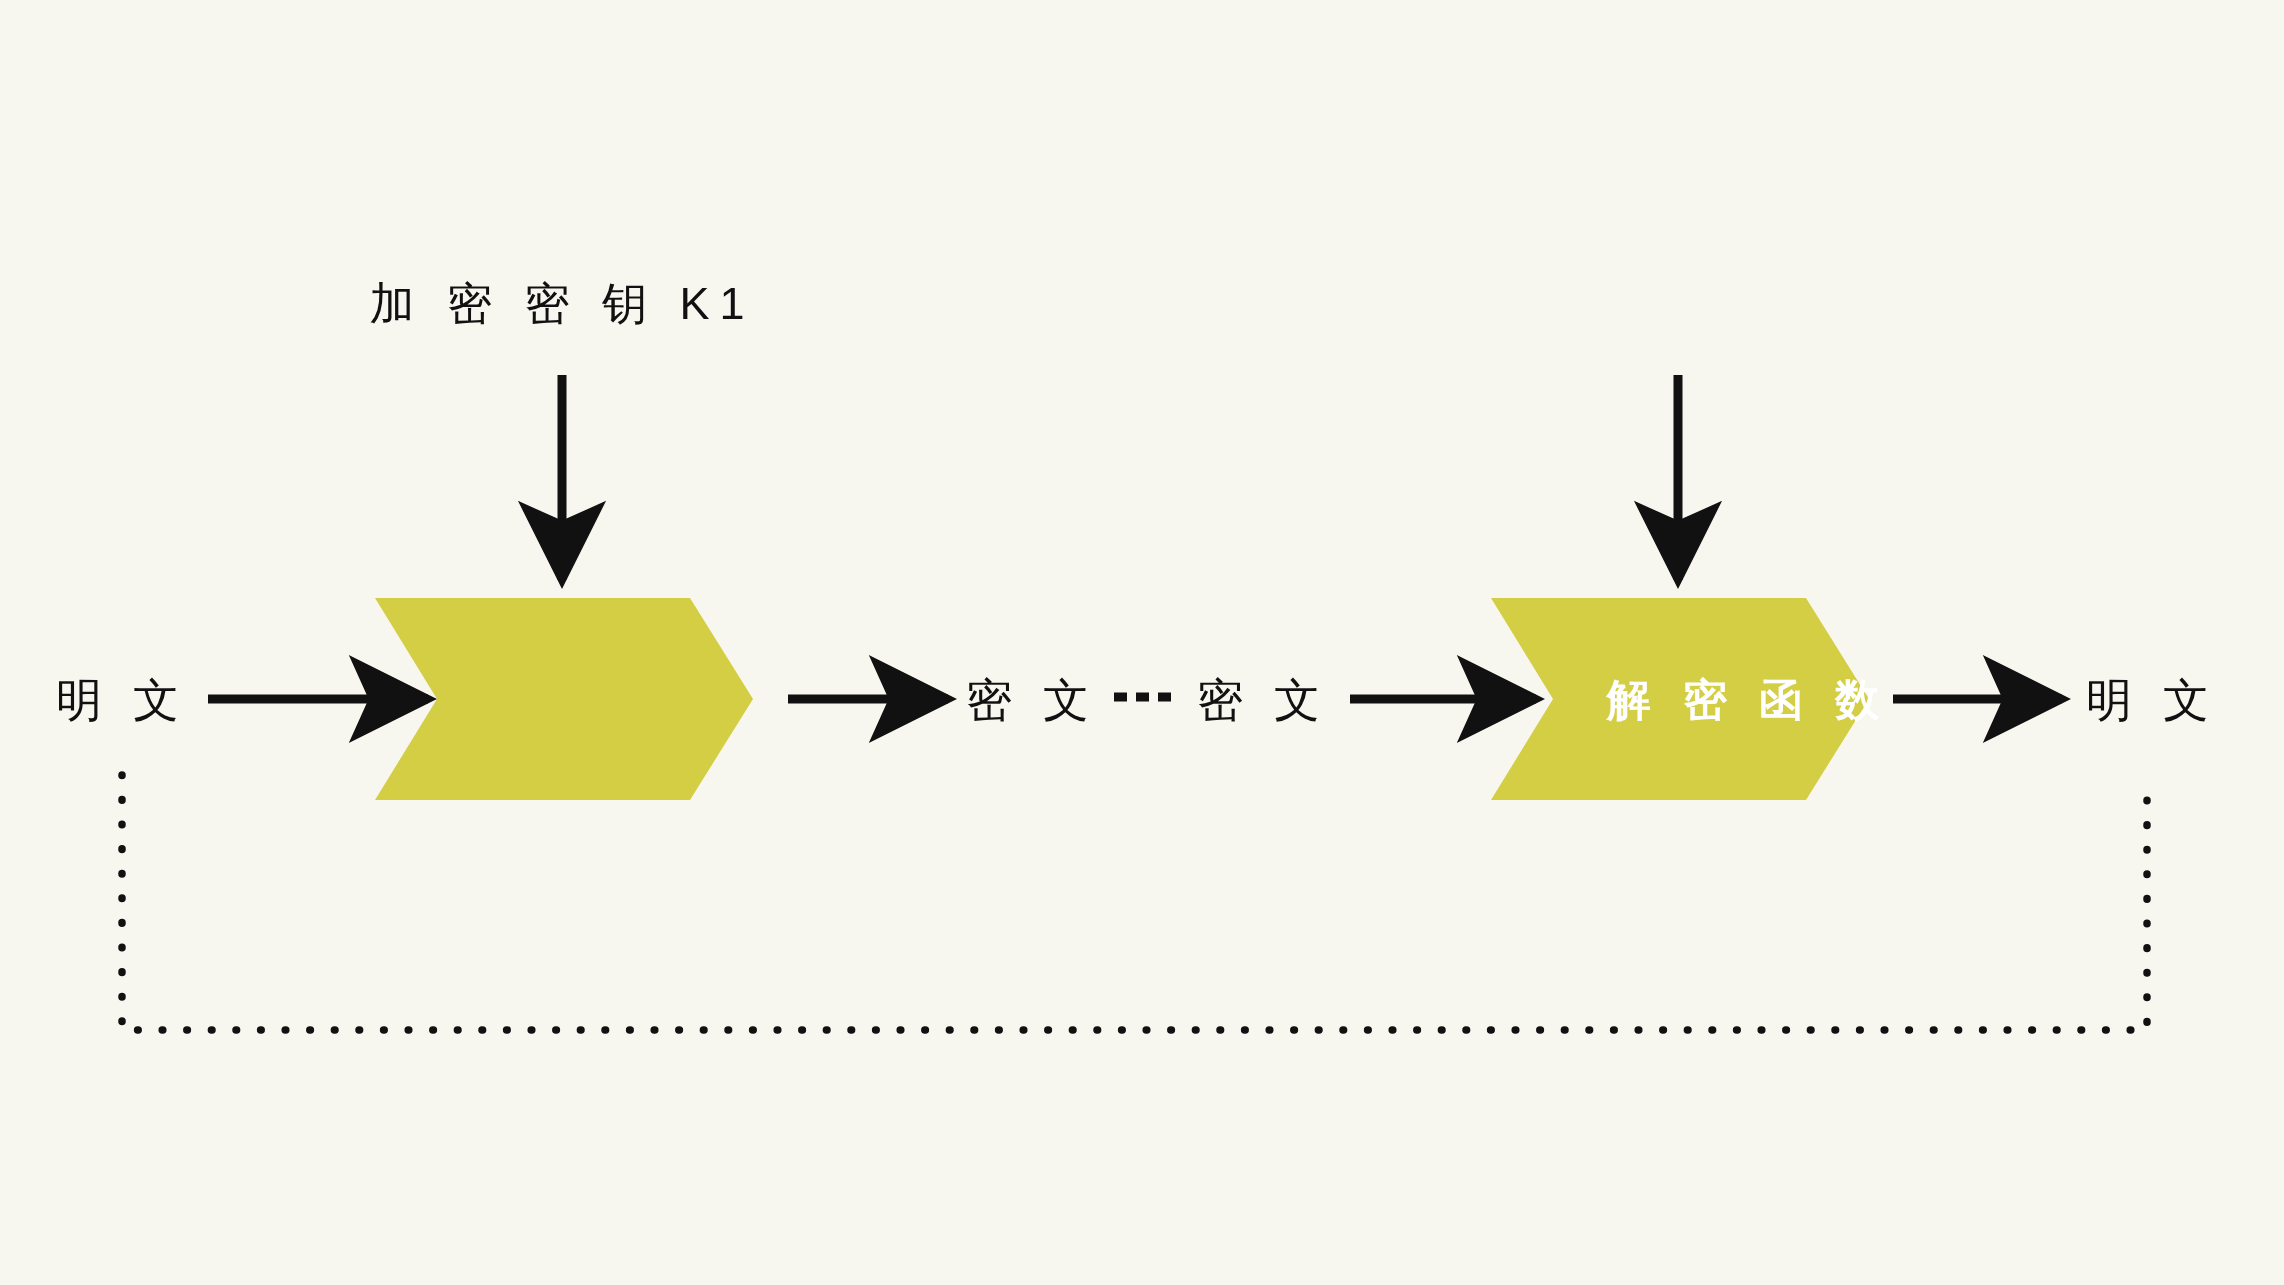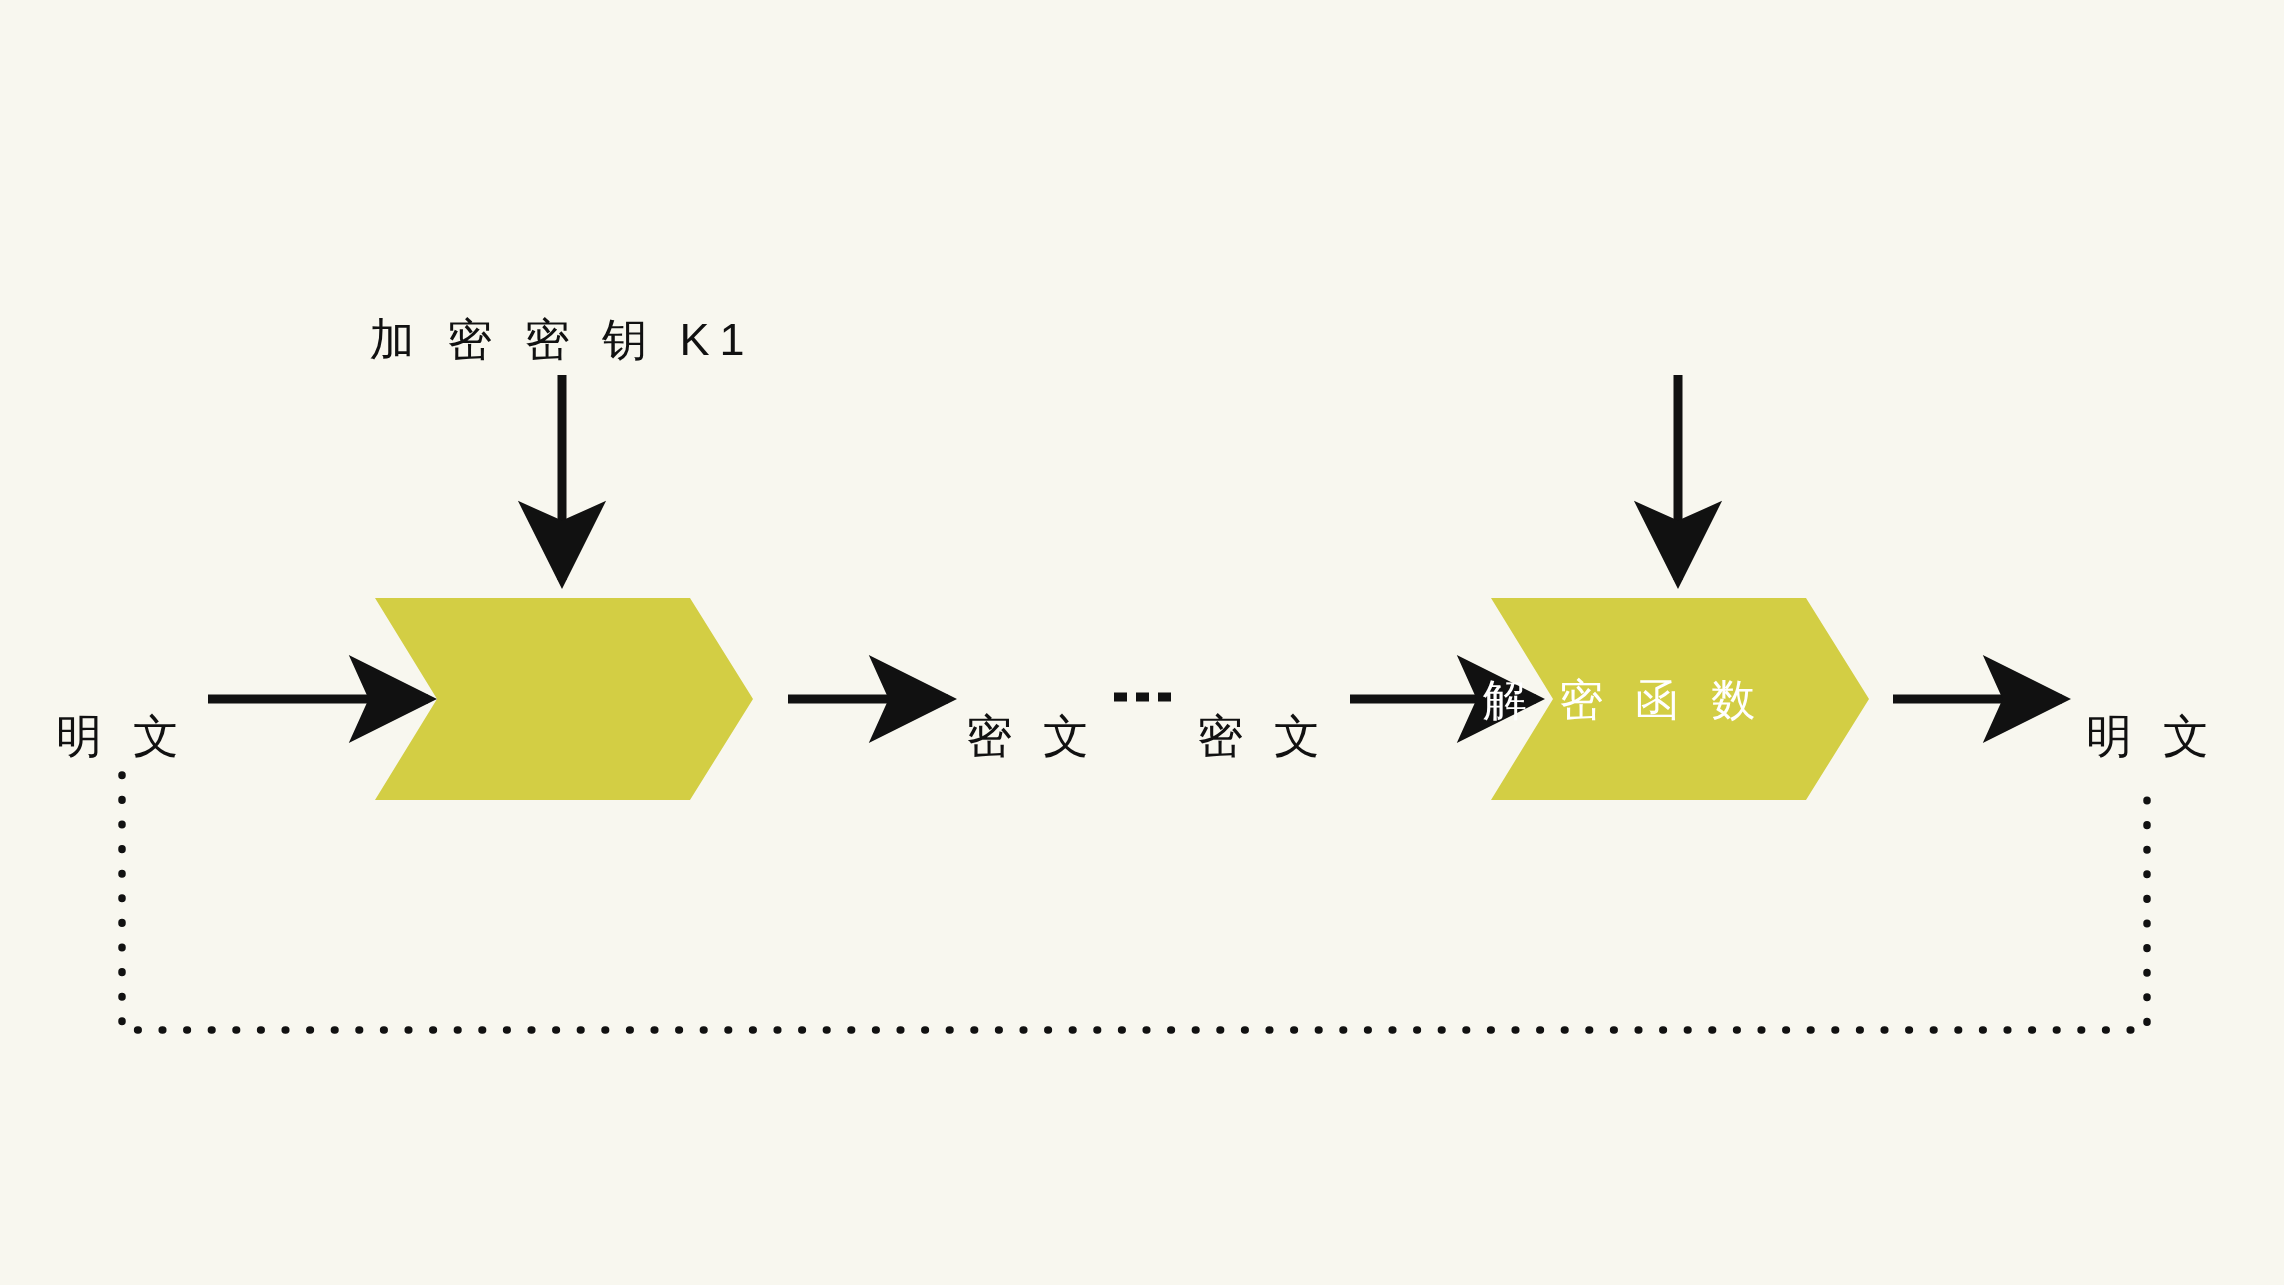--- a/index.html
+++ b/index.html
@@ -29,21 +29,20 @@
     display: block;
   }
   .lbl {
     position: absolute;
     color: #111111;
     font-size: 46px;
     line-height: 1;
     letter-spacing: 9px;
     white-space: nowrap;
     font-family: "Liberation Sans", "DejaVu Sans", sans-serif;
-    margin-top: 36px;
   }
   .lbl-key {
     font-size: 45px;
     letter-spacing: 10px;
   }
   .chev-label {
     position: absolute;
     color: #FFFFFF;
     font-size: 44px;
     line-height: 1;
@@ -96,17 +95,17 @@
   <div class="lbl ctr" style="left:122px; top:700px;">明 文</div>
 
   <div class="lbl lbl-key ctr" style="left:562px; top:303px;">加 密 密 钥 K1</div>
 
 
   <div class="lbl ctr" style="left:1032px; top:700px;">密 文</div>
 
   <div class="lbl ctr" style="left:1263px; top:700px;">密 文</div>
 
 
-  <div class="chev-label ctr" style="left:1624px; top:700px;">解 密 函 数</div>
+  <div class="chev-label ctr" style="left:1748px; top:700px;font-weight:bold;">解 密 函 数</div>
 
   <div class="lbl ctr" style="left:2152px; top:700px;">明 文</div>
 
 </div>
 
 </body></html>

